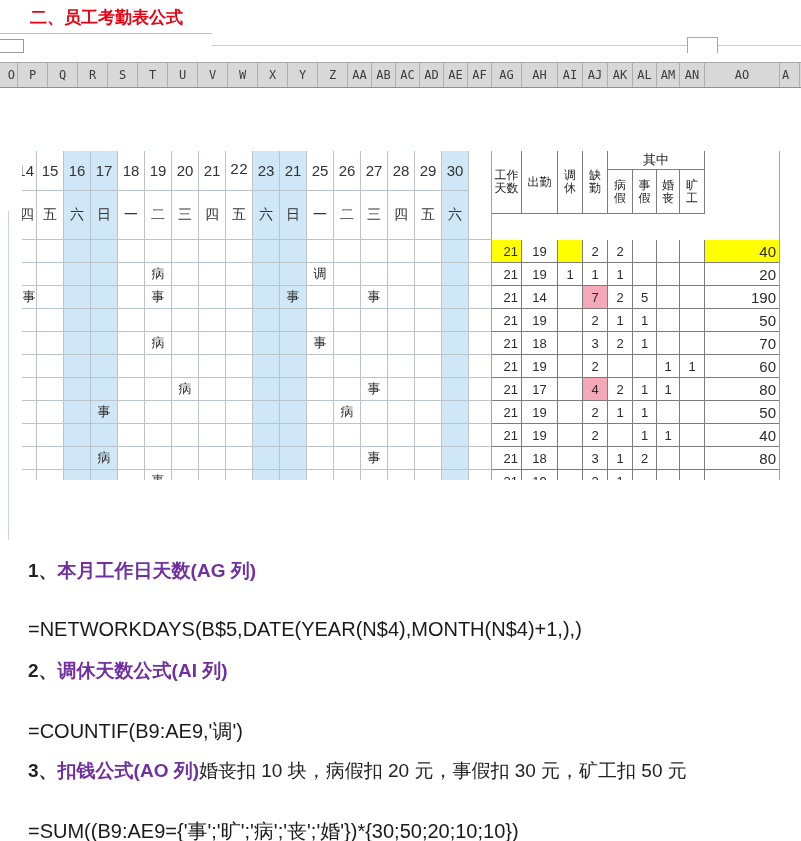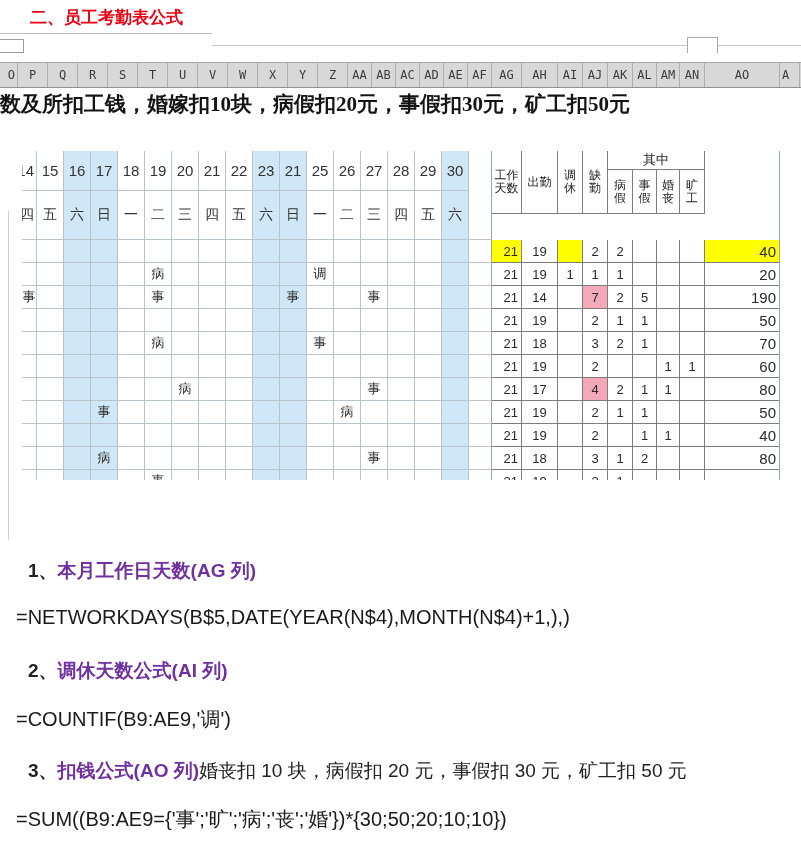--- a/index.html
+++ b/index.html
@@ -65,21 +65,21 @@
   .sum-head-title{border-bottom:1px solid #7d7d7d;border-right:1px solid #7d7d7d;
                   display:flex;align-items:center;justify-content:center;font-size:13px;color:#222;background:#fff;}
   .sum-label{border-right:1px solid #7d7d7d;border-bottom:1px solid #7d7d7d;background:#fff;
              display:flex;align-items:center;justify-content:center;text-align:center;
              font-size:12px;line-height:13px;color:#222;white-space:pre-line;}
 
   
   .sec-head{position:absolute;left:28px;margin:0;font-size:19px;font-weight:bold;color:#222;white-space:nowrap;}
   .sec-head .purple{color:#7030a0;}
   .sec-head .tail{font-weight:normal;color:#222;}
-  .sec-formula{position:absolute;left:16px;margin:0;font-size:20px;color:#1a1a1a;white-space:nowrap;}
+  .sec-formula{position:absolute;left:16px;margin:12px;font-size:20px;color:#1a1a1a;white-space:nowrap;}
   #h1{top:558px;} #f1{top:606px;} #h2{top:658px;} #f2{top:706px;} #h3{top:758px;} #f3{top:806px;}
 </style>
 </head>
 <body>
 
 <div class="red-title">二、员工考勤表公式</div>
 
 <div class="shot">
   <div class="frag-line-l"></div>
   <div class="frag-line-r"></div>
@@ -114,40 +114,39 @@
       <div class="col-cell" style="width: 25px;">AK</div>
       <div class="col-cell" style="width: 24px;">AL</div>
       <div class="col-cell" style="width: 23px;">AM</div>
       <div class="col-cell" style="width: 25px;">AN</div>
       <div class="col-cell" style="width: 75px;">AO</div>
       <div class="col-cell clip clip-l" style="width: 20px;">
         <span>A</span>
       </div>
     </div>
 
-  <div class="note-line">数及所扣工钱，婚嫁扣10块，病假扣20元，事假扣30元，矿工扣50元</div>
 
   <div class="cut-line"></div>
 
   <div class="sheet">
     <div class="grid" id="grid">
         <div class="flexrow" style="width: 758px; height: 89px;">
           <div class="flexcol" style="width: 447px; height: 89px;">
             <div class="flexrow" style="width: 447px; height: 40px;">
               <div class="day-cell num clipcell" style="width: 15px; height: 40px;">
                 <span>14</span>
               </div>
               <div class="day-cell num" style="width: 27px; height: 40px;">15</div>
               <div class="day-cell num we" style="width: 27px; height: 40px;">16</div>
               <div class="day-cell num we" style="width: 27px; height: 40px;">17</div>
               <div class="day-cell num" style="width: 27px; height: 40px;">18</div>
               <div class="day-cell num" style="width: 27px; height: 40px;">19</div>
               <div class="day-cell num" style="width: 27px; height: 40px;">20</div>
               <div class="day-cell num" style="width: 27px; height: 40px;">21</div>
-              <div class="day-cell num" style="width: 27px; height: 40px;">22</div>
+              <div class="day-cell num" style="width: 27px; height: 40px; font-family: Liberation Mono, monospace;">22</div>
               <div class="day-cell num we" style="width: 27px; height: 40px;">23</div>
               <div class="day-cell num we" style="width: 27px; height: 40px;">21</div>
               <div class="day-cell num" style="width: 27px; height: 40px;">25</div>
               <div class="day-cell num" style="width: 27px; height: 40px;">26</div>
               <div class="day-cell num" style="width: 27px; height: 40px;">27</div>
               <div class="day-cell num" style="width: 27px; height: 40px;">28</div>
               <div class="day-cell num" style="width: 27px; height: 40px;">29</div>
               <div class="day-cell num we" style="width: 27px; height: 40px;">30</div>
             </div>
             <div class="flexrow" style="width: 447px; height: 49px;">

